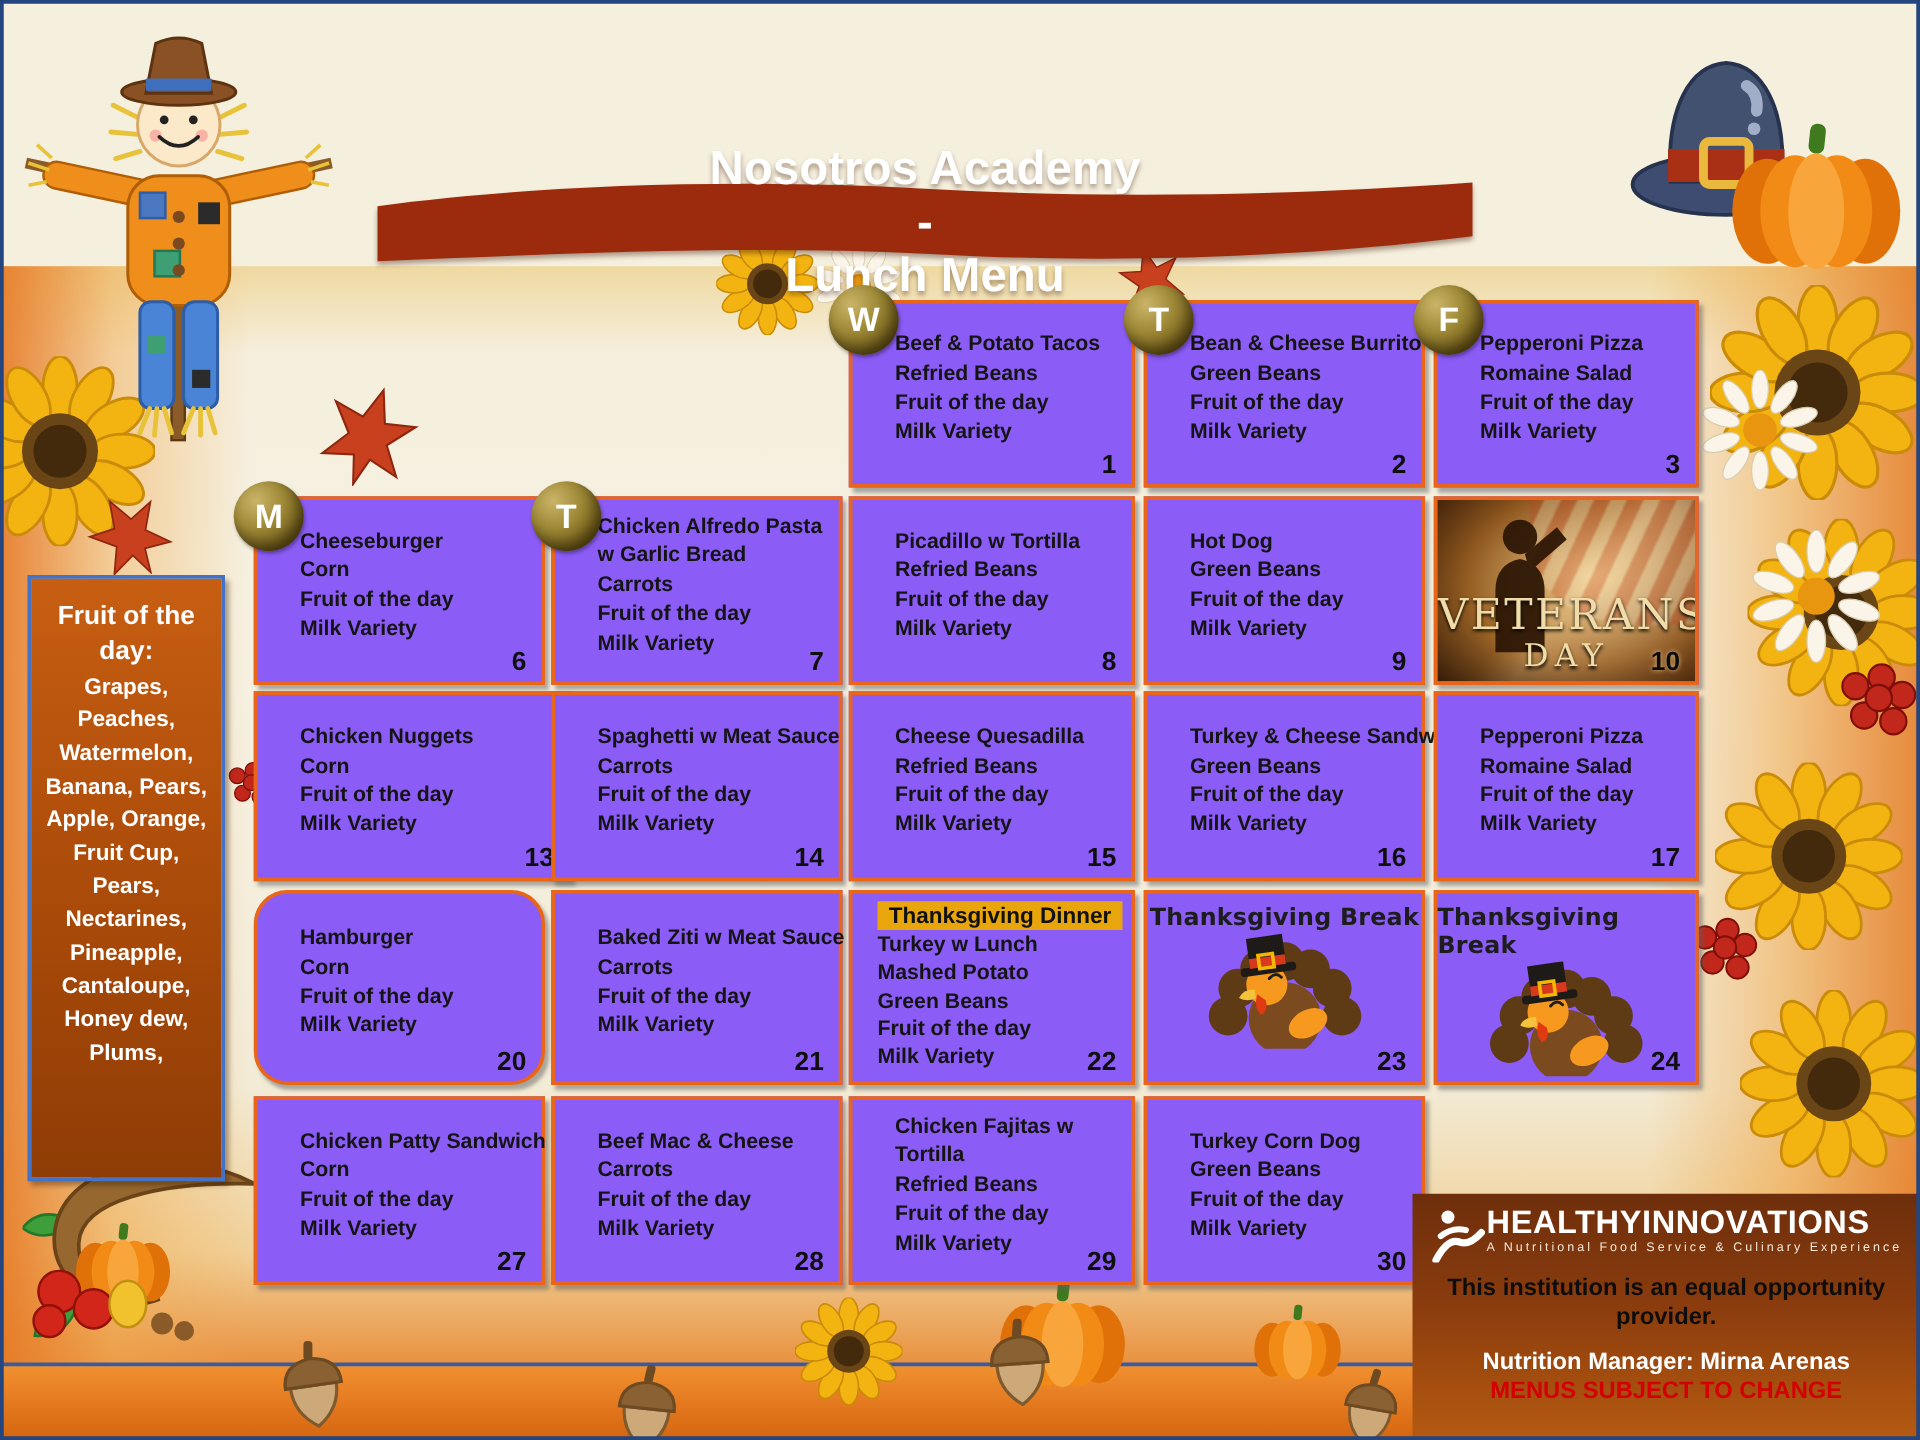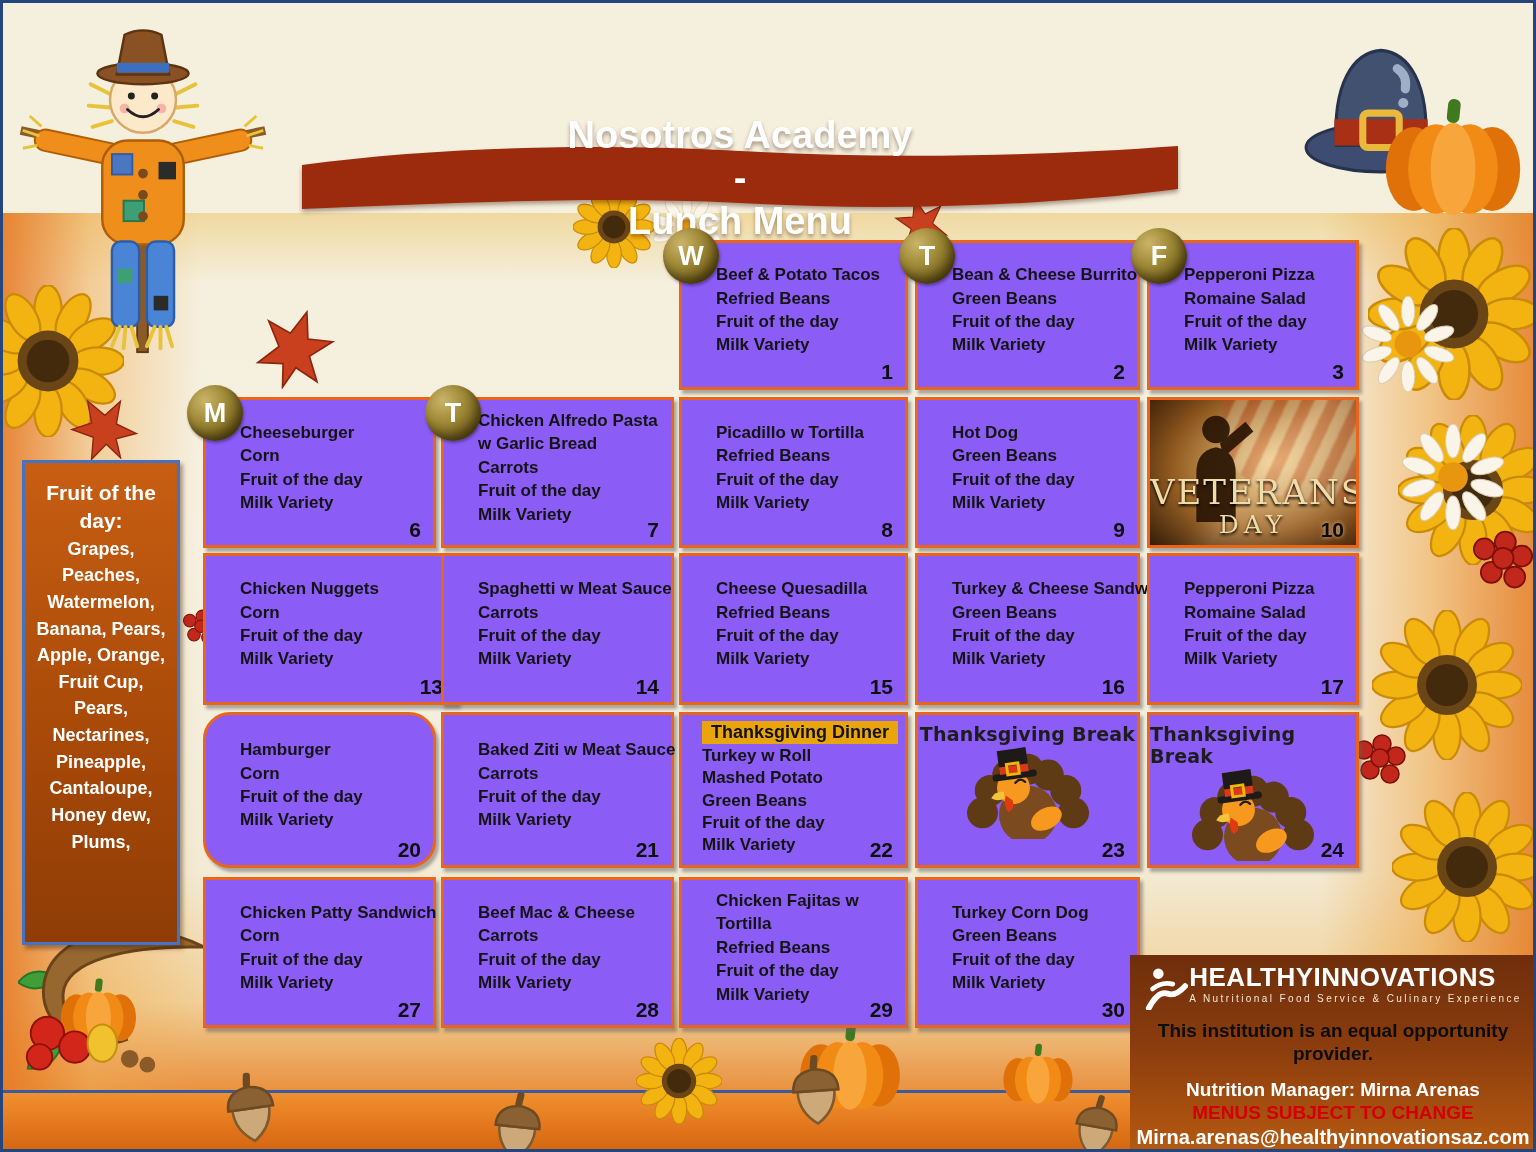--- a/index.html
+++ b/index.html
@@ -429,21 +429,21 @@
       <div class="cell cell-menu" style="left: 441px; top: 712px; width: 233px; height: 156px;">
         <div class="lines">
           <div class="ln">Baked Ziti w Meat Sauce</div>
           <div class="ln">Carrots</div>
           <div class="ln">Fruit of the day</div>
           <div class="ln">Milk Variety</div>
         </div>
         <div class="daynum">21</div>
       </div>
       <div class="cell cell-dinner" style="left: 679px; top: 712px; width: 229px; height: 156px;">
-        <div class="lines"><div class="hl">Thanksgiving Dinner</div><div class="ln">Turkey w Roll</div><div class="ln">Mashed Potato</div><div class="ln">Green Beans</div><div class="ln">Fruit of the day</div><div class="ln">Milk Variety</div></div>
+        <div class="lines"><div class="hl">Thanksgiving Dinner</div><div class="ln">Turkey w Lunch</div><div class="ln">Mashed Potato</div><div class="ln">Green Beans</div><div class="ln">Fruit of the day</div><div class="ln">Milk Variety</div></div>
         <div class="daynum">22</div>
       </div>
       <div class="cell cell-break" style="left: 915px; top: 712px; width: 225px; height: 156px;">
         <div class="break-title">Thanksgiving Break</div>
         <svg class="turkey" viewBox="0 0 130 95">
           <g fill="#5E3A15">
             <circle cx="18" cy="68" r="16"></circle>
             <circle cx="26" cy="45" r="16"></circle>
             <circle cx="44" cy="29" r="16"></circle>
             <circle cx="65" cy="23" r="16"></circle>
@@ -540,21 +540,20 @@
         <path d="M9,24 Q19,16 30,19" stroke="#fff" stroke-width="5" fill="none" stroke-linecap="round"></path>
       </svg>
       <div class="brand-col">
         <div class="brand">HEALTHYINNOVATIONS</div>
         <div class="tagline">A Nutritional Food Service &amp; Culinary Experience</div>
       </div>
     </div>
     <div class="eq">This institution is an equal opportunity provider.</div>
     <div class="mgr">Nutrition Manager:  Mirna Arenas</div>
     <div class="notice">MENUS SUBJECT TO CHANGE</div>
-    <div class="email">Mirna.arenas@healthyinnovationsaz.com</div>
   </div>
 
 <div class="badge" style="left: 187px; top: 385px;">M</div>
     <div class="badge" style="left: 425px; top: 385px;">T</div>
     <div class="badge" style="left: 663px; top: 228px;">W</div>
     <div class="badge" style="left: 899px; top: 228px;">T</div>
     <div class="badge" style="left: 1131px; top: 228px;">F</div>
   </div>
 
 </body></html>

